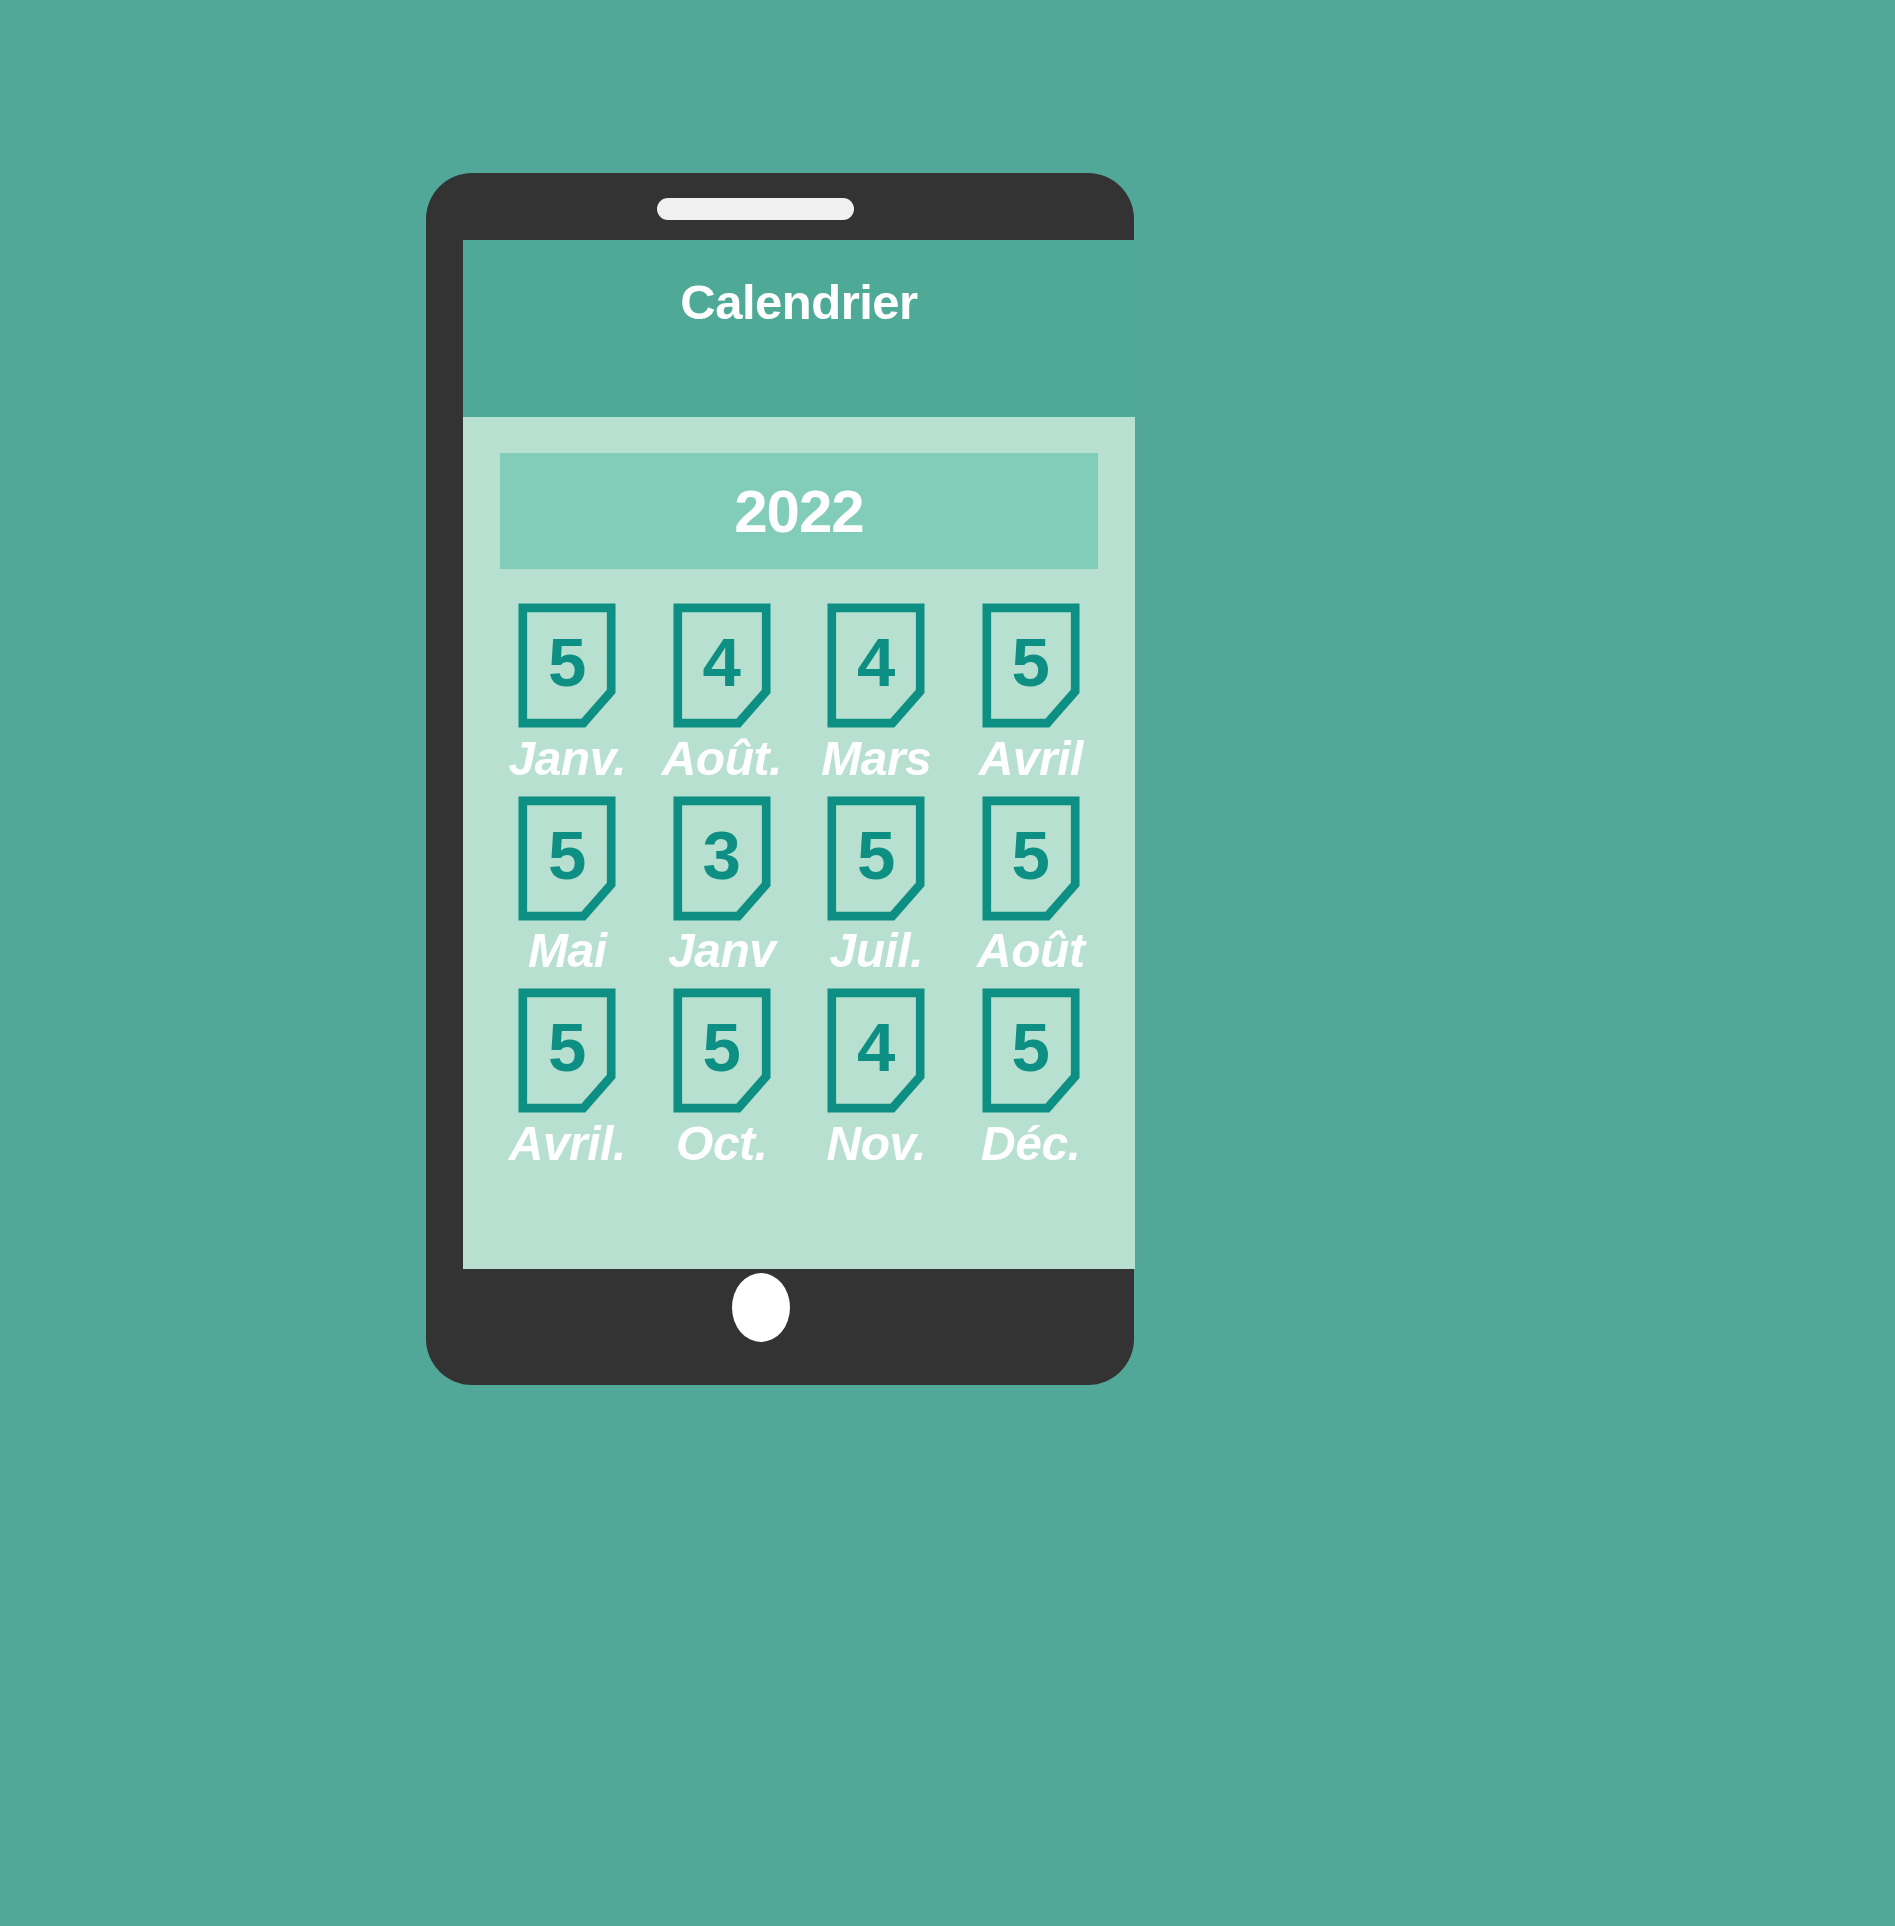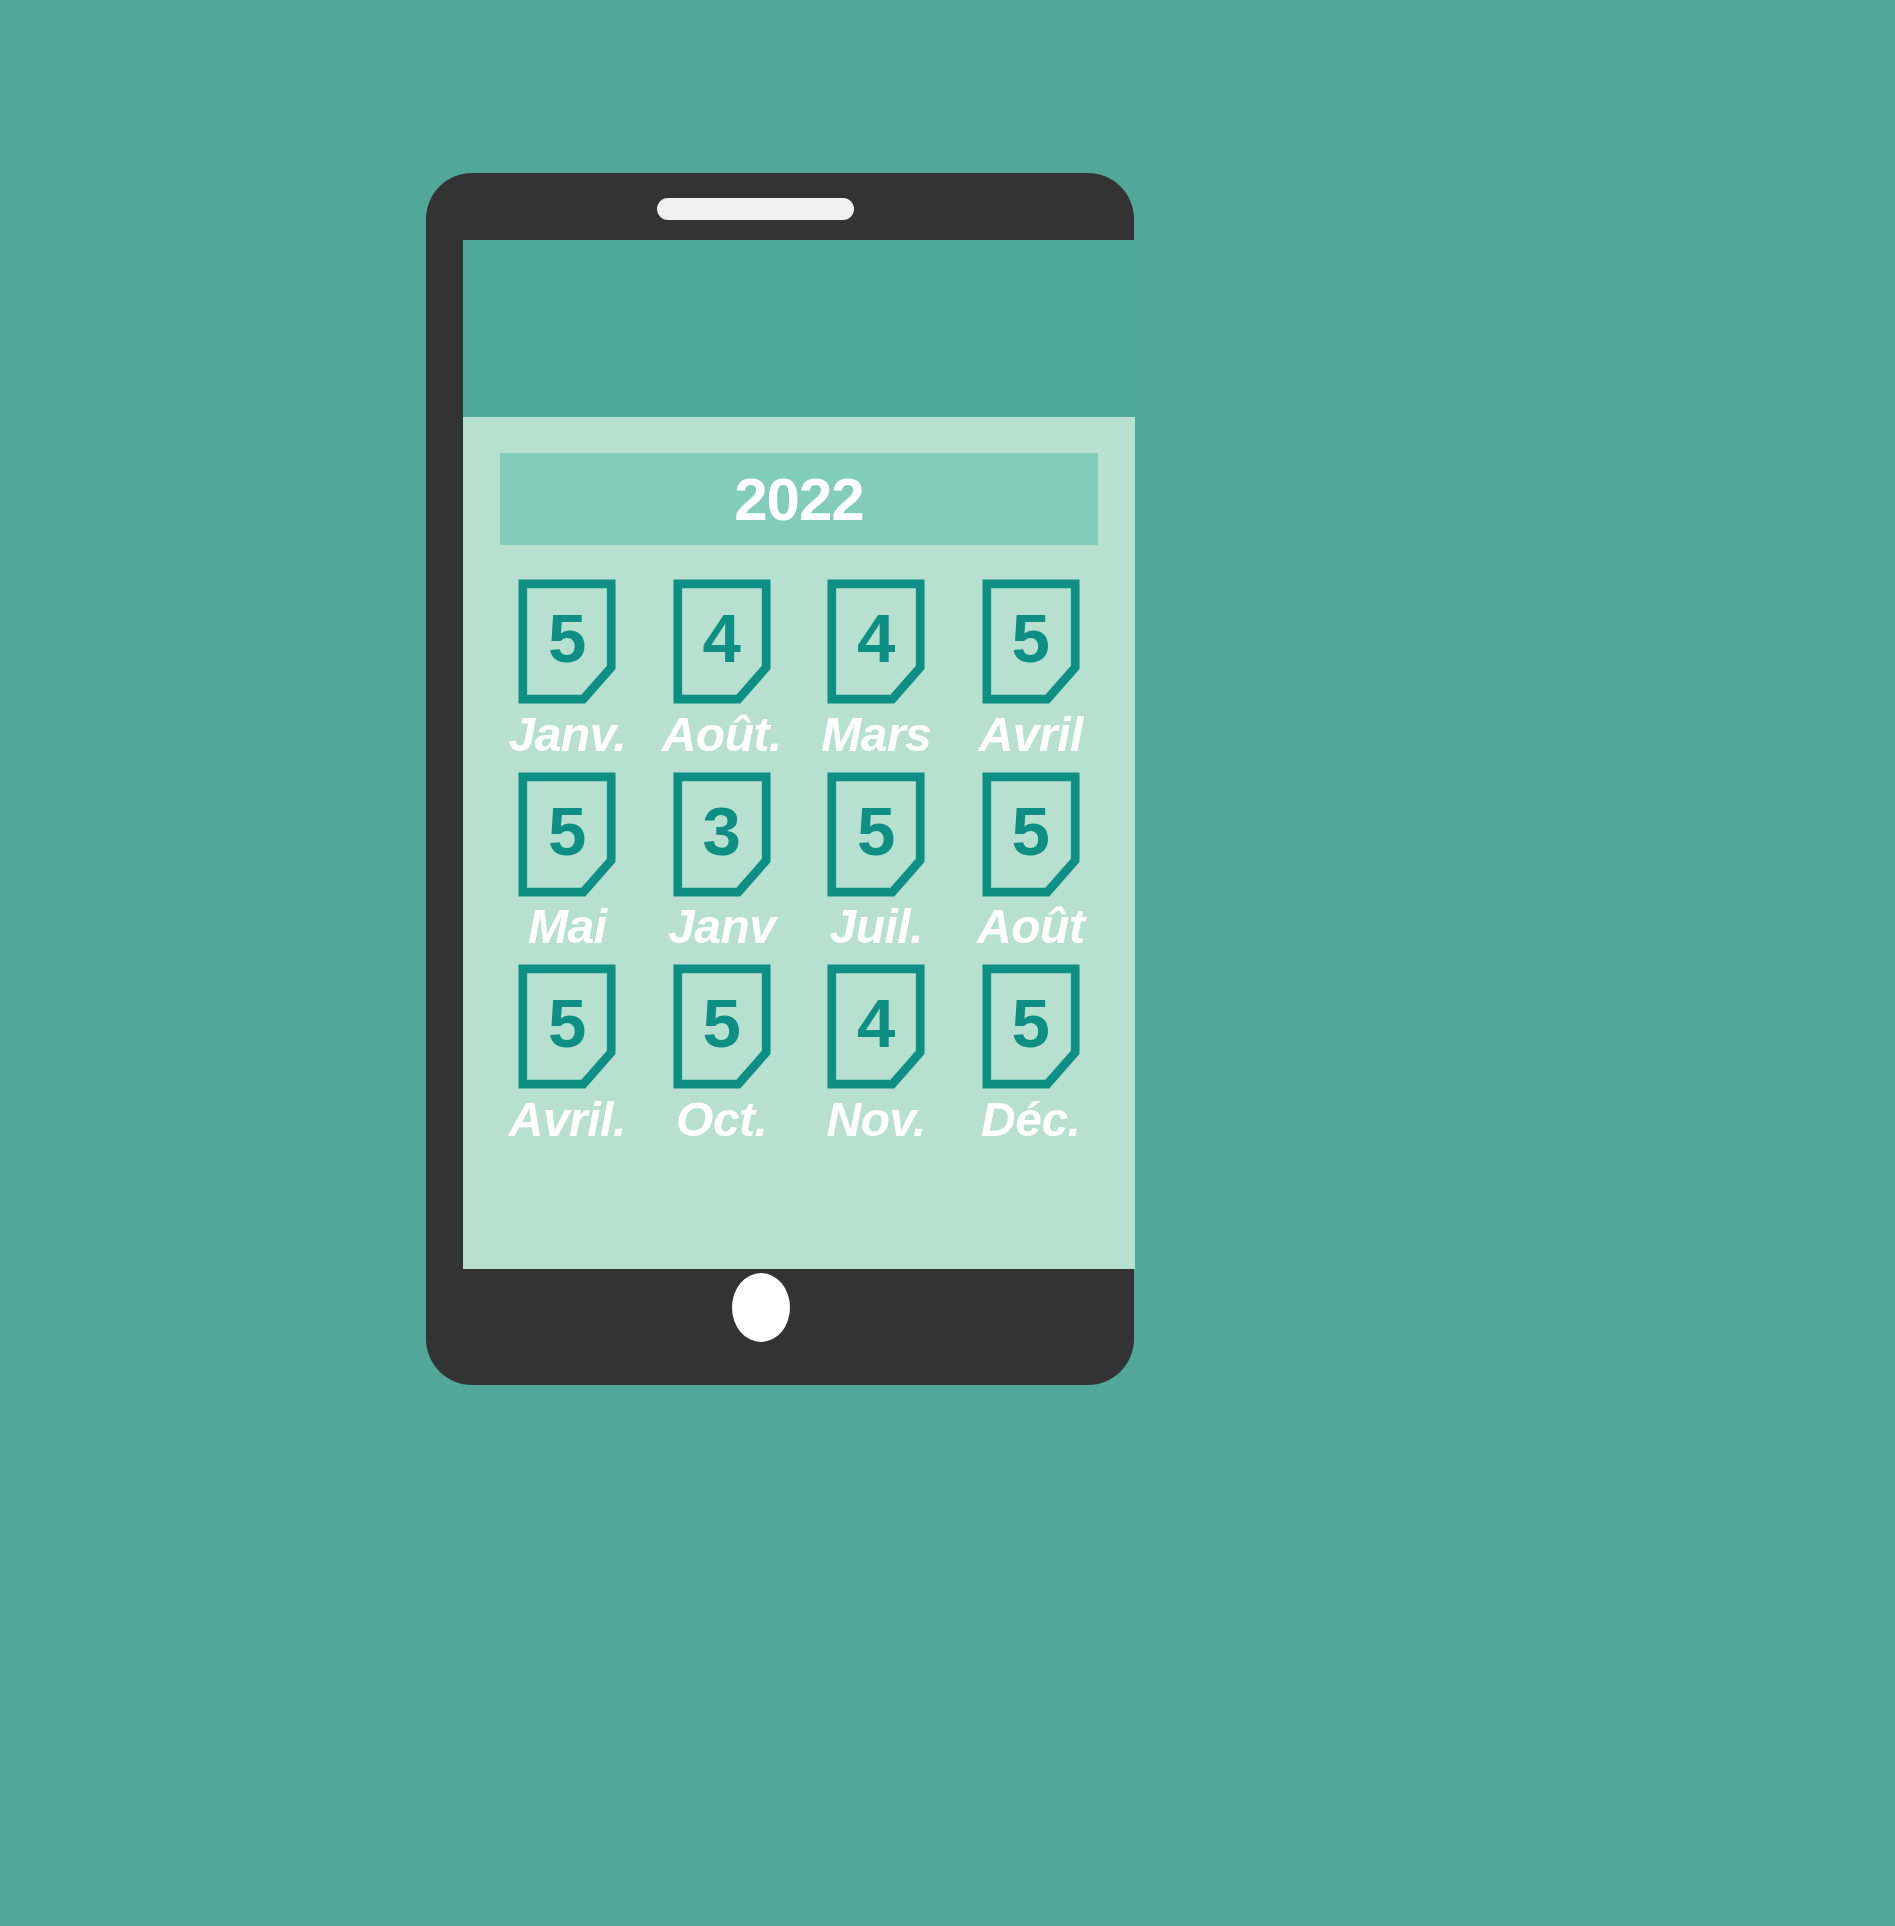--- a/index.html
+++ b/index.html
@@ -73,21 +73,21 @@
     line-height: 63px;
     letter-spacing: -0.5px;
   }
 
   
   #year-banner-wrap {
     padding: 36px 37px 0 37px;
   }
   #year-banner {
     background: #82cdba;
-    height: 92px;
+    height: 116px;
     display: flex;
     align-items: center;
     justify-content: center;
   }
   #year-banner .year-text {
     color: #ffffff;
     font-size: 60px;
     font-weight: bold;
     letter-spacing: -1px;
   }
@@ -147,20 +147,21 @@
 </head>
 <body>
 
 <div id="phone-device">
 
   <div id="speaker-slot"></div>
 
   <div id="phone-screen">
 
     <div id="app-header">
+      <div class="title-line">Calendrier</div>
     </div>
 
     <div id="year-banner-wrap">
       <div id="year-banner">
         <span class="year-text">2022</span>
       </div>
     </div>
 
     <div id="months-grid">
         <div class="month-cell">

